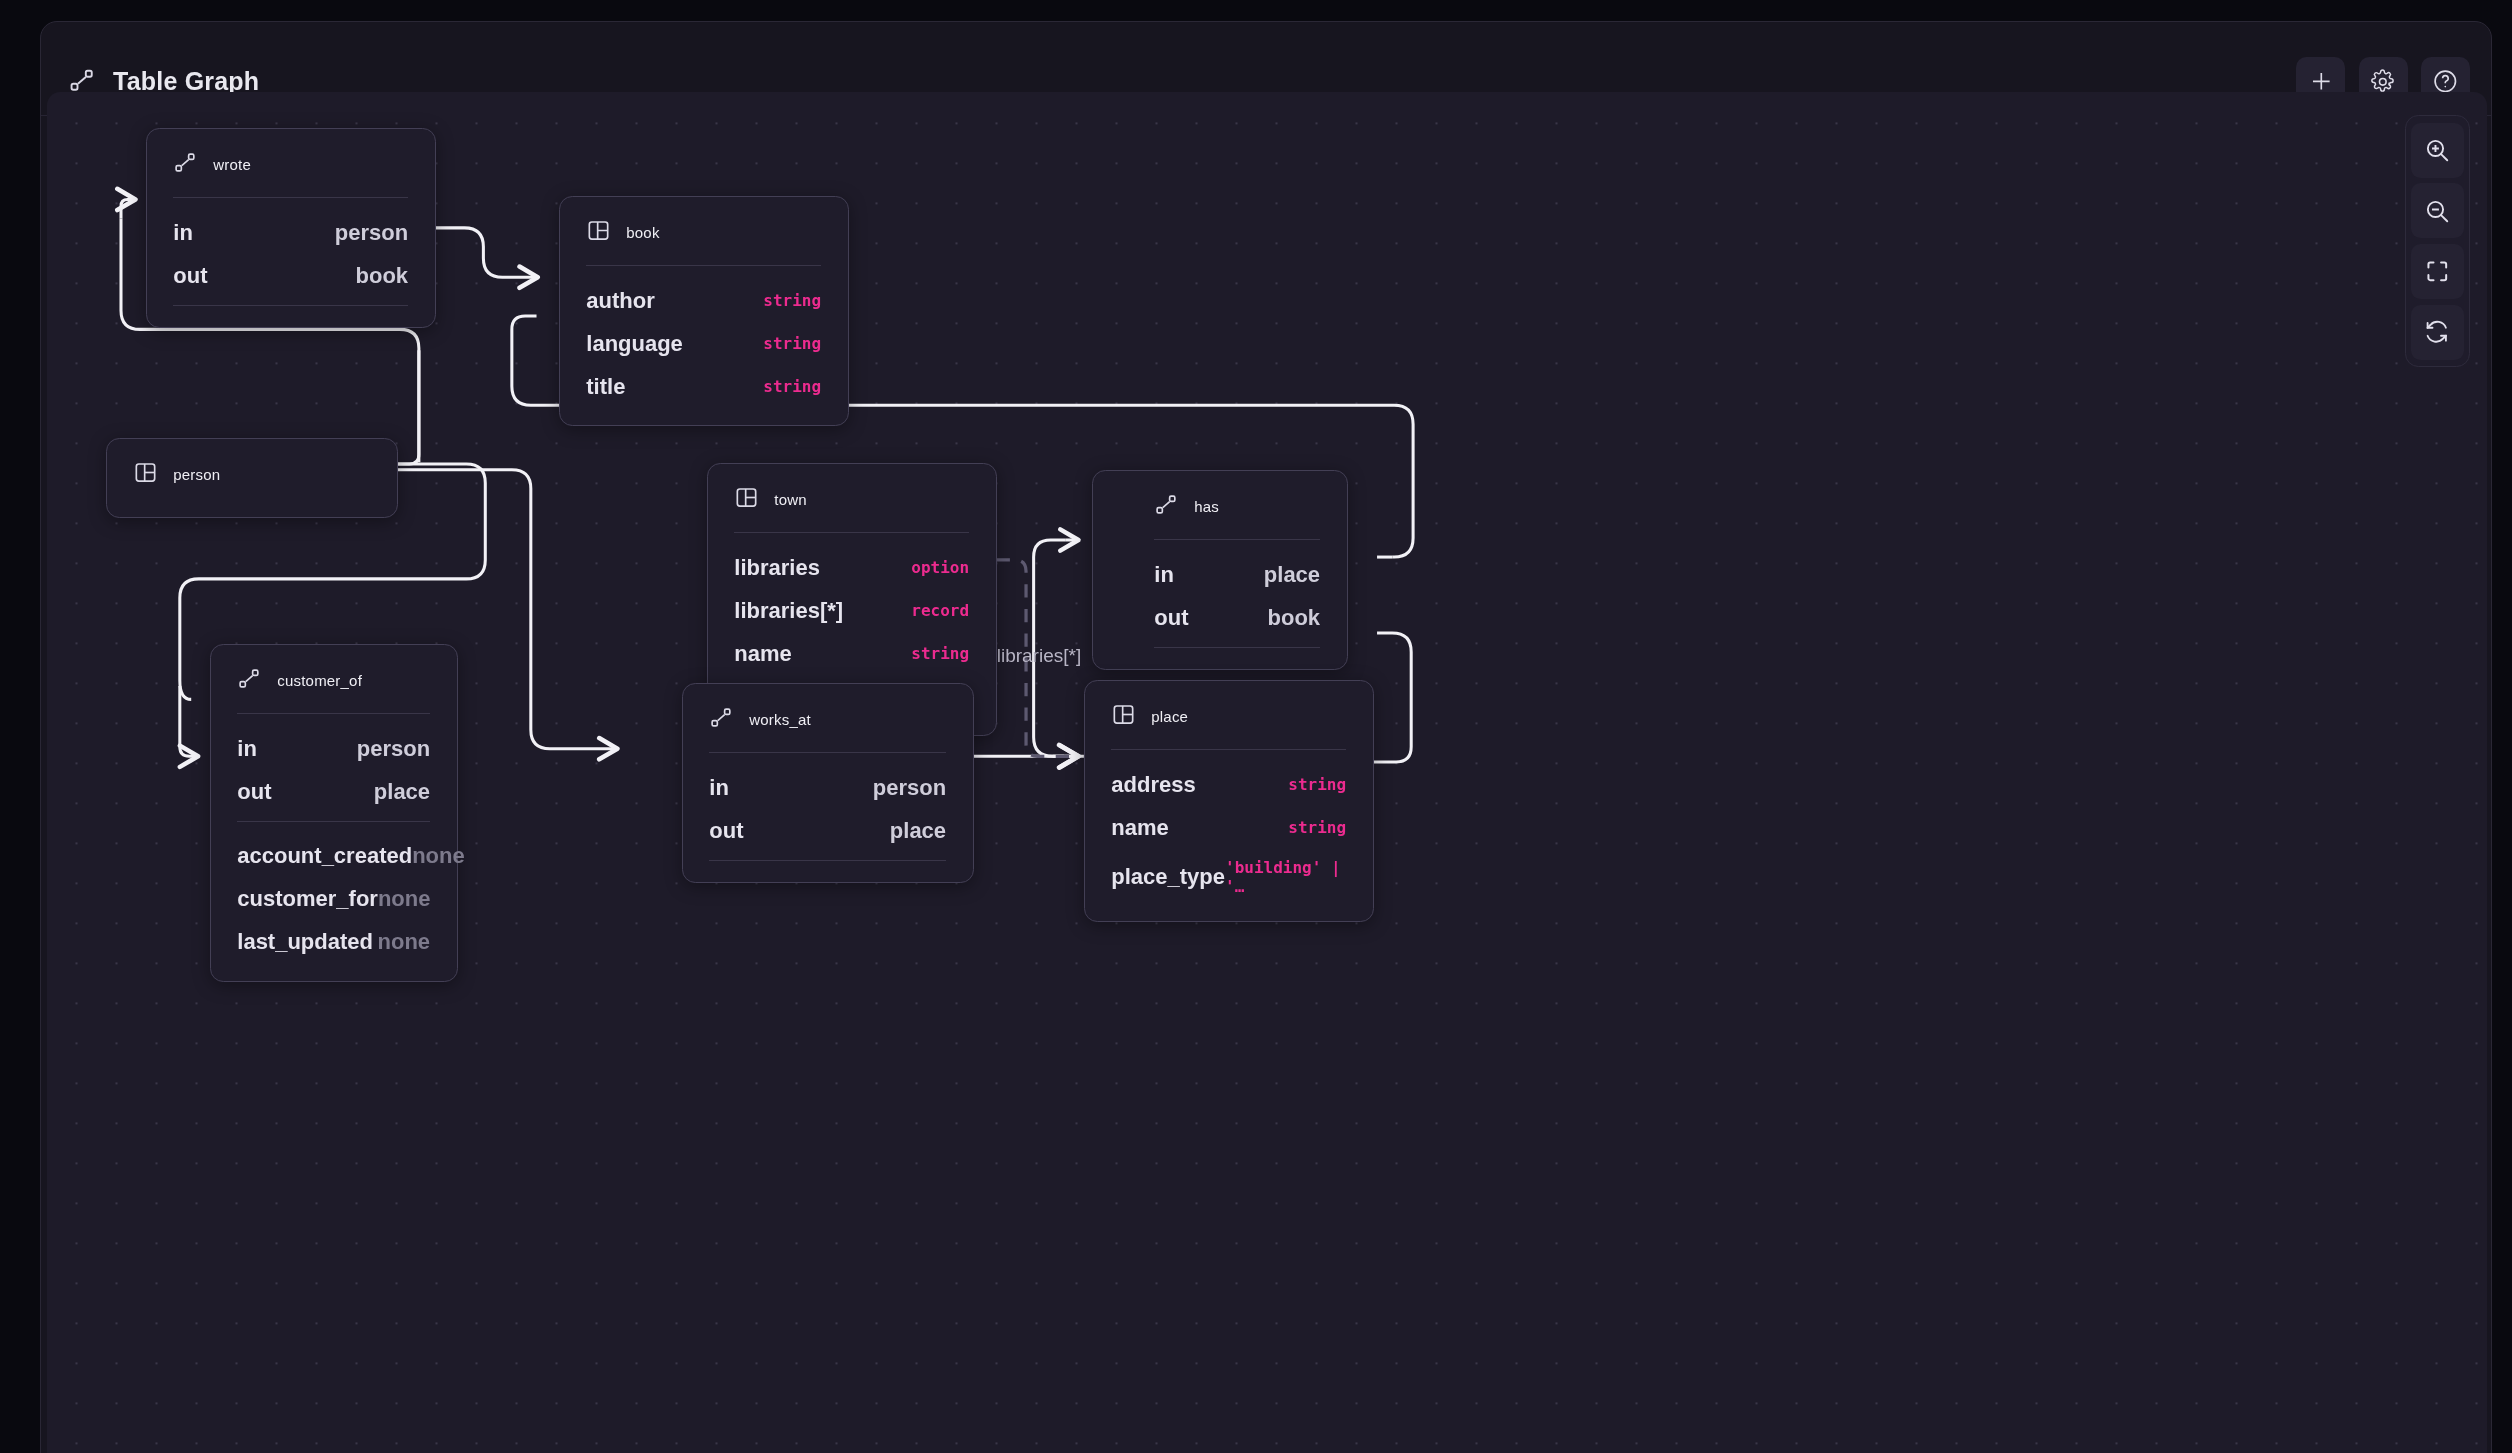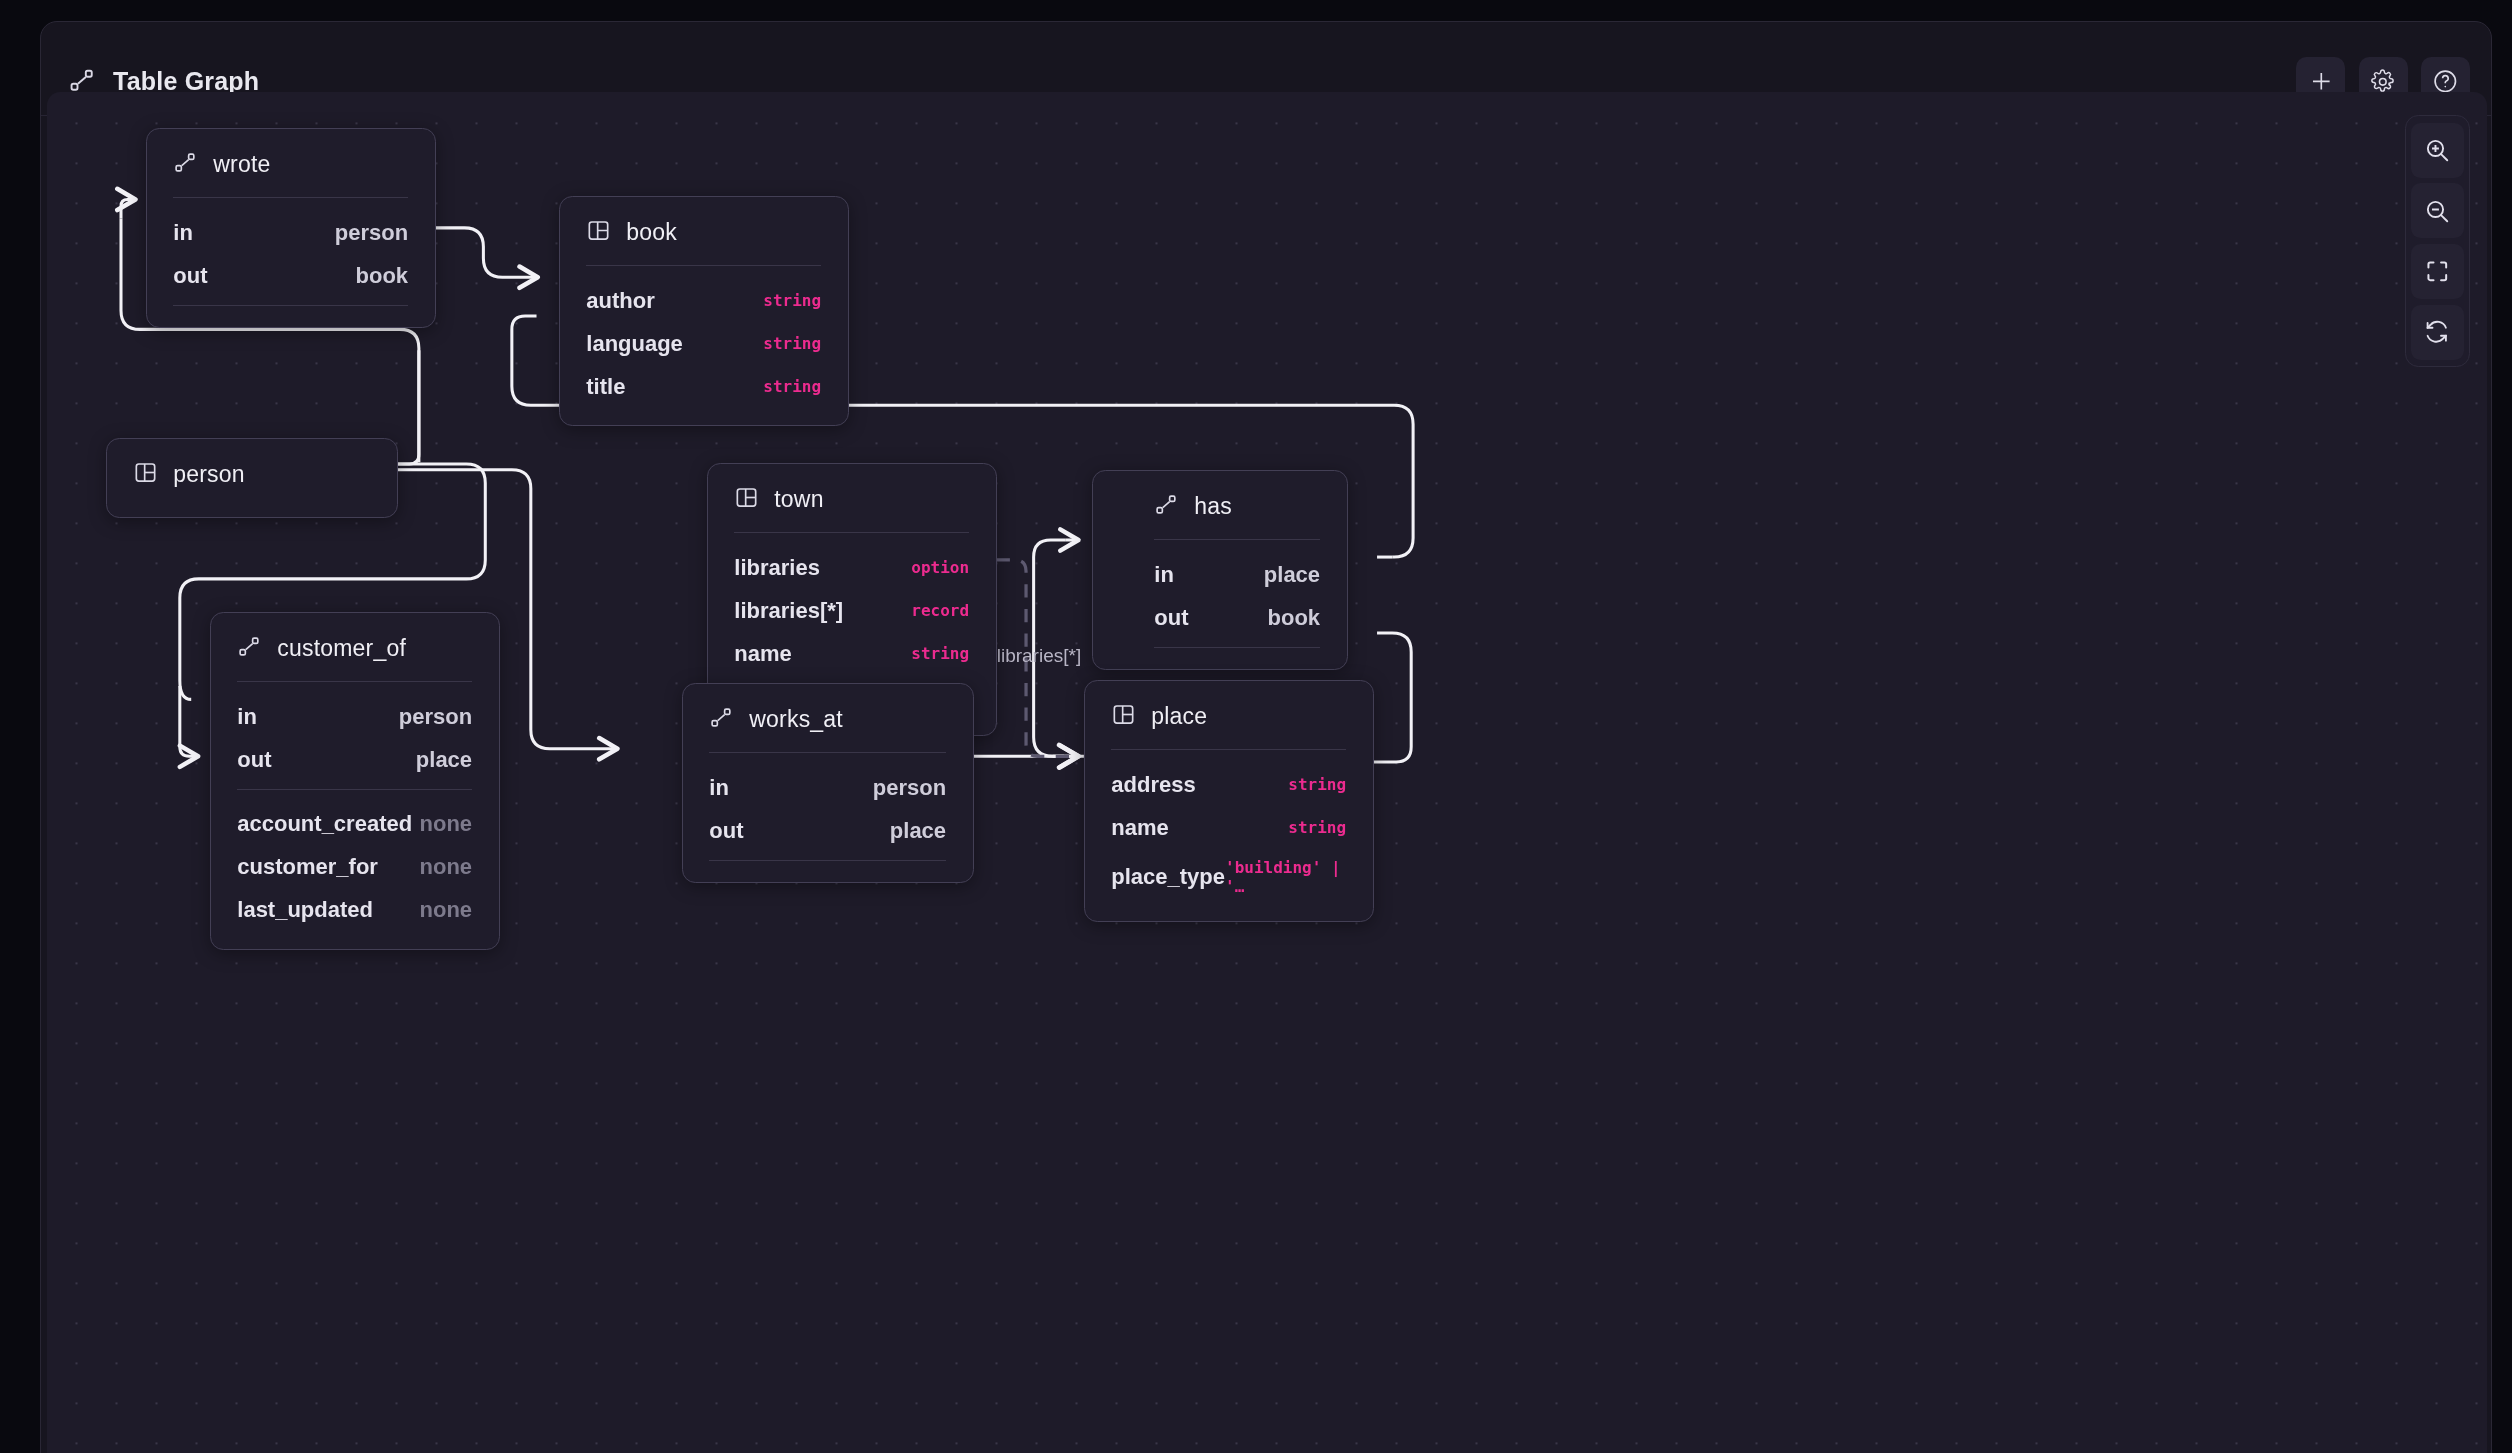--- a/index.html
+++ b/index.html
@@ -59,21 +59,21 @@
     background: #1f1c2b;
     border: 0.9px solid #433f55;
     border-radius: 13.3px;
     padding: 0 0 9.5px 0;
     box-shadow: 0 3.8px 17px rgba(0,0,0,.35);
   }
   .node-head {
     display: flex; align-items: center; gap: 15px;
     padding: 21px 26.6px 19px 26.6px;
   }
-  .node-name { font-size: 23px; color: #f0eff5; letter-spacing: 0.2px; }
+  .node-name { font-size: 15px; color: #f0eff5; letter-spacing: 0.2px; }
   .divider { height: 0.9px; background: #393548; margin: 0 26.6px; }
   .rows { padding: 13.3px 26.6px 7.6px 26.6px; }
   .row {
     display: flex; justify-content: space-between; align-items: center;
     padding: 8.5px 0; font-size: 22px; font-weight: bold;
   }
   .row .k { color: #e6e4ee; }
   .row .v { color: #cfcdda; }
   .row .v.type { font-family: "DejaVu Sans Mono", monospace; color: #ec2b8f; font-size: 16px; }
   .row .v.none { color: #7d7a8c; }
@@ -283,21 +283,21 @@
               <span class="v">place</span>
             </div>
             <div class="row">
               <span class="k">out</span>
               <span class="v">book</span>
             </div>
           </div>
           <div class="divider"></div>
           <div class="node-foot-pad"></div>
         </div>
-        <div class="node" style="left: 163px; top: 520px; width: 290px;">
+        <div class="node" style="left: 163px; top: 552px; width: 248px;">
           <div class="node-head">
             <span><svg width="25" height="25" viewBox="0 0 24 24" fill="none" stroke="#dcdae7" stroke-width="1.6">
                 <rect x="3" y="15" width="5" height="5" rx="1.4"></rect>
                 <rect x="15" y="4" width="5" height="5" rx="1.4"></rect>
                 <line x1="8.4" y1="15" x2="15" y2="9.2"></line>
               </svg></span>
             <span class="node-name">customer_of</span>
           </div>
           <div class="divider"></div>
           <div class="rows">

